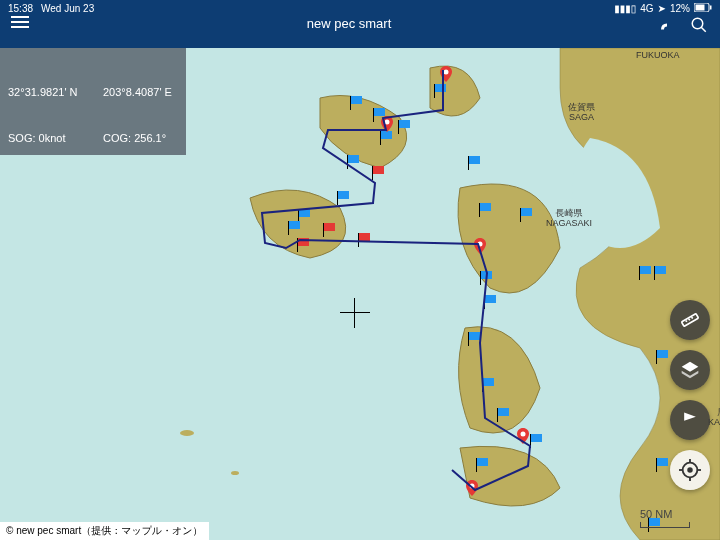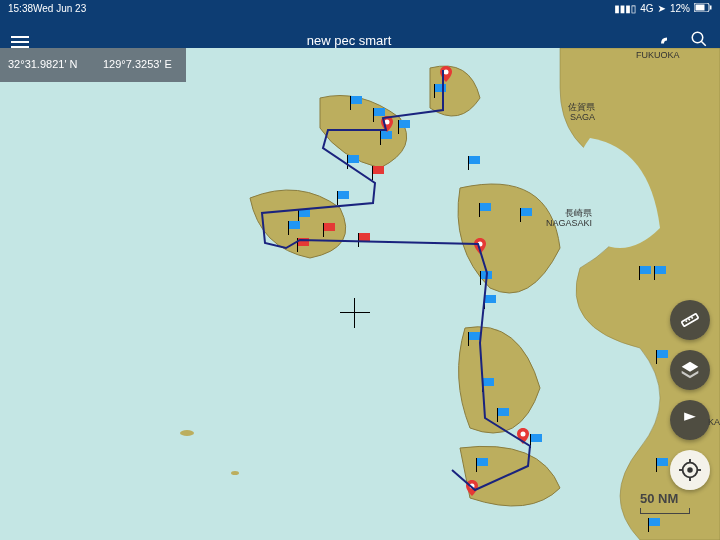--- a/index.html
+++ b/index.html
@@ -1,45 +1,45 @@
 <!DOCTYPE html>
 <html><head>
 <meta charset="utf-8">
 <style>
   * { margin: 0; padding: 0; box-sizing: border-box; }
   html, body { width: 720px; height: 540px; overflow: hidden; font-family: -apple-system, Helvetica, Arial, sans-serif; }
   .root { position: relative; width: 720px; height: 540px; background: #c4e6e4; }
   .status-bar { position: absolute; top: 0; left: 0; right: 0; height: 16px; background: #0d3d73; color: #fff; font-size: 10px; display: flex; align-items: center; padding: 0 8px; z-index: 50; }
-  .status-left { display: flex; gap: 0; }
+  .status-left { display: flex; gap: 8px; }
   .status-right { margin-left: auto; display: flex; gap: 4px; align-items: center; }
-  .app-bar { position: absolute; top: 16px; left: 0; right: 0; height: 32px; background: #0d3d73; color: #fff; display: flex; align-items: flex-end; z-index: 50; }
+  .app-bar { position: absolute; top: 16px; left: 0; right: 0; height: 32px; background: #0d3d73; color: #fff; display: flex; align-items: flex-start; z-index: 50; }
   .hamburger { width: 40px; display: flex; flex-direction: column; gap: 3px; align-items: center; justify-content: center; cursor: pointer; }
   .hamburger span { display: block; width: 18px; height: 2px; background: #fff; }
   .app-title { flex: 1; text-align: center; font-size: 13px; font-weight: 500; }
   .app-actions { display: flex; gap: 14px; padding-right: 12px; }
   .search-icon, .sat-icon { width: 18px; height: 18px; cursor: pointer; display:flex; align-items:center; justify-content:center;}
   .gps-overlay { position: absolute; top: 48px; left: 0; background: rgba(90,100,110,0.85); color: #fff; font-size: 11px; padding: 8px 14px 8px 8px; z-index: 40; line-height: 1.6; }
-  .gps-row { display: flex; }
+  .gps-row { display: flex; margin-top: 28px; }
   .gps-lat { width: 95px; }
   .map { position: absolute; top: 48px; left: 0; right: 0; bottom: 0; }
-  .label { position: absolute; font-size: 9px; color: #333; text-align: right; line-height: 1.1; padding-left: 36px; }
+  .label { position: absolute; font-size: 9px; color: #333; text-align: center; line-height: 1.1; padding-left: 36px; }
   .flag { position: absolute; width: 12px; height: 10px; }
   .flag.blue .pole { position:absolute; left:0; top:0; width:1px; height:14px; background:#000;}
   .flag.blue .f { position:absolute; left:1px; top:0; width:11px; height:8px; background:#2196f3; }
   .flag.red .pole { position:absolute; left:0; top:0; width:1px; height:14px; background:#000;}
   .flag.red .f { position:absolute; left:1px; top:0; width:11px; height:8px; background:#e53935; }
   .pin { position: absolute; width: 12px; height: 16px; }
   .pin svg { width: 100%; height: 100%; }
   .crosshair { position: absolute; left: 340px; top: 250px; width: 30px; height: 30px; z-index: 30; }
   .crosshair::before, .crosshair::after { content: ''; position: absolute; background: #000; }
   .crosshair::before { left: 14px; top: 0; width: 1px; height: 30px; }
   .crosshair::after { top: 14px; left: 0; height: 1px; width: 30px; }
   .fab-col { position: absolute; right: 10px; bottom: 50px; display: flex; flex-direction: column; gap: 10px; z-index: 40; }
   .fab { width: 40px; height: 40px; border-radius: 50%; background: rgba(60,60,60,0.85); color: #fff; display: flex; align-items: center; justify-content: center; cursor: pointer; box-shadow: 0 2px 4px rgba(0,0,0,0.3); }
-  .scale { position: absolute; right: 30px; bottom: 26px; font-size: 13px; color: #444; z-index: 30; font-weight: bold; }
+  .scale { position: absolute; right: 30px; bottom: 12px; font-size: 11px; color: #444; z-index: 30; }
   .scale-bar { width: 50px; height: 6px; border: 1px solid #444; border-top: none; margin-top: 2px; }
   .credit { position: absolute; left: 0; bottom: 0; background: #fff; color: #000; font-size: 10px; padding: 2px 6px; z-index: 60; }
   .route { position: absolute; top: 0; left: 0; width: 720px; height: 492px; z-index: 10; pointer-events: none; }
 </style>
 </head>
 <body>
 
 <div class="root">
 
   <div class="status-bar">
@@ -80,21 +80,25 @@
             <circle cx="10" cy="10" r="7"></circle>
             <line x1="15" y1="15" x2="21" y2="21"></line>
           </svg>
       </div>
     </div>
   </div>
 
   <div class="gps-overlay">
     <div class="gps-row">
       <span class="gps-lat">32°31.9821' N</span>
-      <span>129°7.3253' E</span>
+      <span>203°8.4087' E</span>
+    </div>
+    <div class="gps-row">
+      <span class="gps-lat"><span>SOG:</span> <span>0knot</span></span>
+      <span><span>COG:</span> <span>256.1°</span></span>
     </div>
   </div>
 
   <div class="map">
 
     <svg width="720" height="492" style="position:absolute;top:0;left:0">
       <path d="M560 0 L720 0 L720 492 L640 492 Q600 450 640 400 Q680 350 640 300 Q560 280 580 220 Q650 180 620 120 Q560 100 560 40 Z" fill="#bcae5e" stroke="#8a7d3f" stroke-width="0.5"></path>
       <path d="M590 90 Q650 100 660 180 Q620 220 580 180 Q560 130 590 90 Z" fill="#c4e6e4"></path>
       <path d="M250 150 Q300 130 340 160 Q360 200 310 210 Q260 200 250 150 Z" fill="#bcae5e" stroke="#8a7d3f"></path>
       <path d="M320 50 Q360 40 400 70 Q420 100 380 120 Q340 110 320 80 Z" fill="#bcae5e" stroke="#8a7d3f"></path>
@@ -283,13 +287,14 @@
           <circle cx="12" cy="12" r="8"></circle>
           <circle cx="12" cy="12" r="2" fill="#333"></circle>
           <line x1="12" y1="0" x2="12" y2="4"></line>
           <line x1="12" y1="20" x2="12" y2="24"></line>
           <line x1="0" y1="12" x2="4" y2="12"></line>
           <line x1="20" y1="12" x2="24" y2="12"></line>
         </svg>
     </div>
   </div>
 
+  <div class="credit">© new pec smart（提供：マップル・オン）</div>
 </div>
 
 </body></html>

